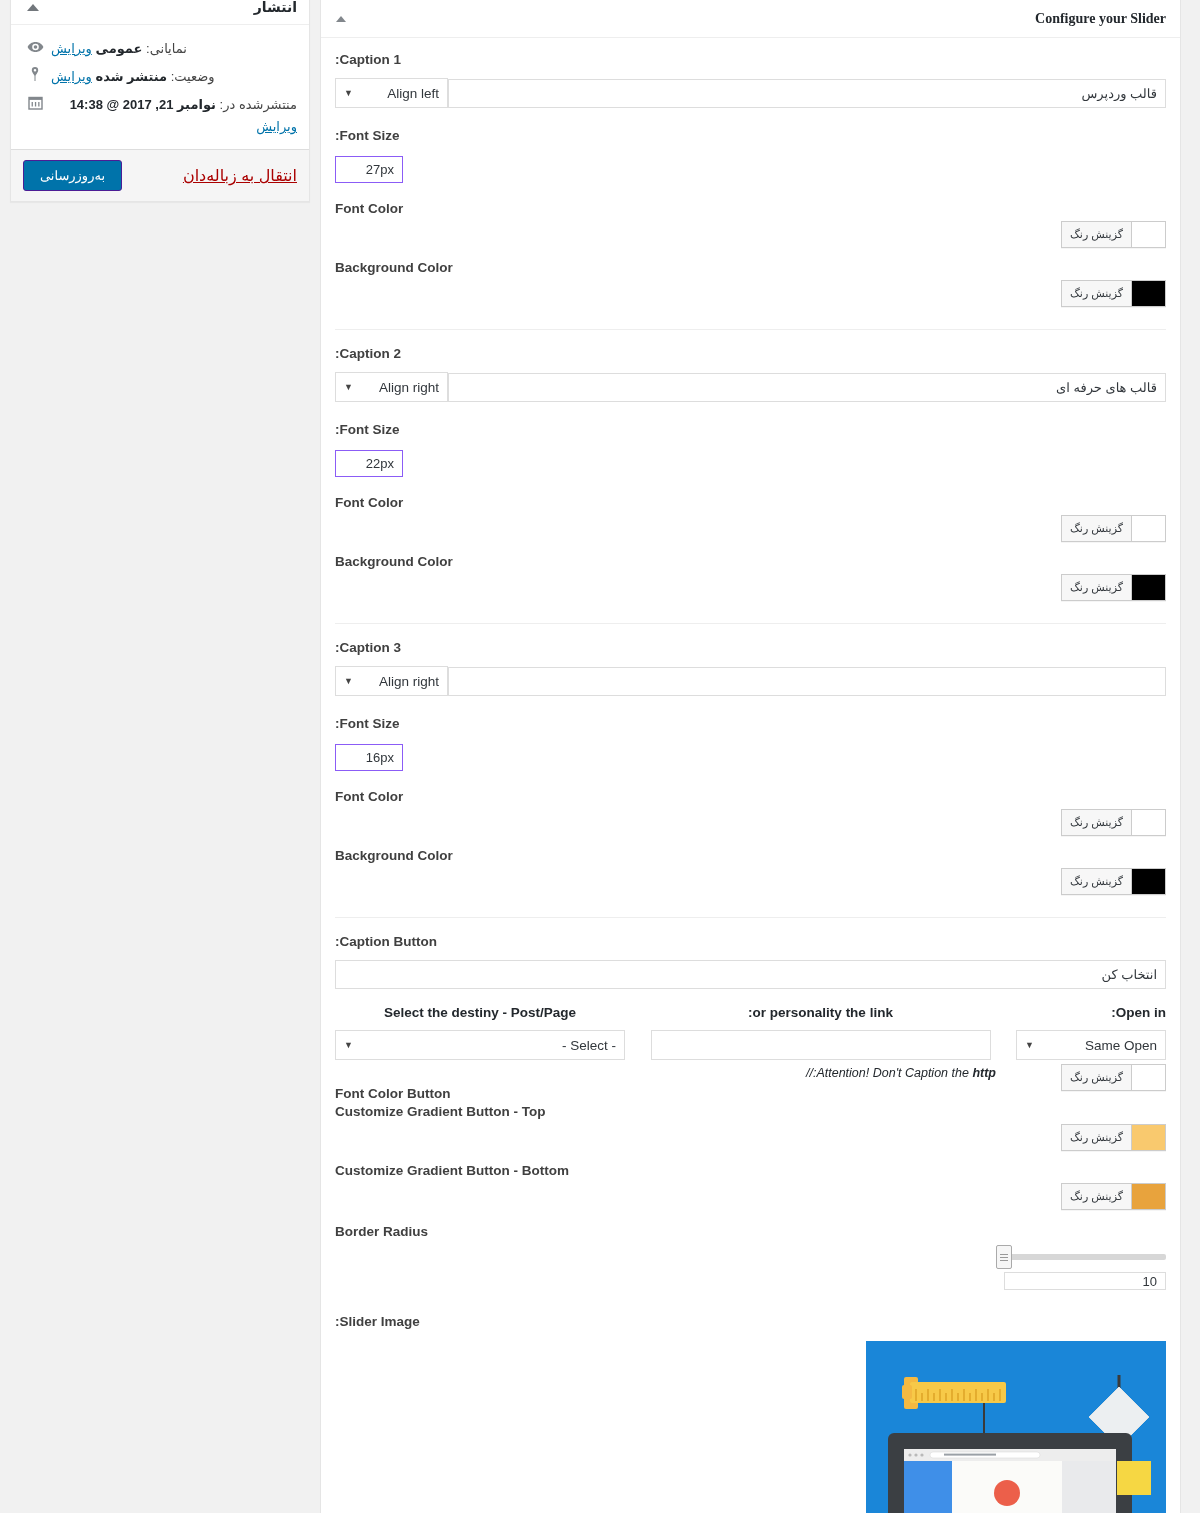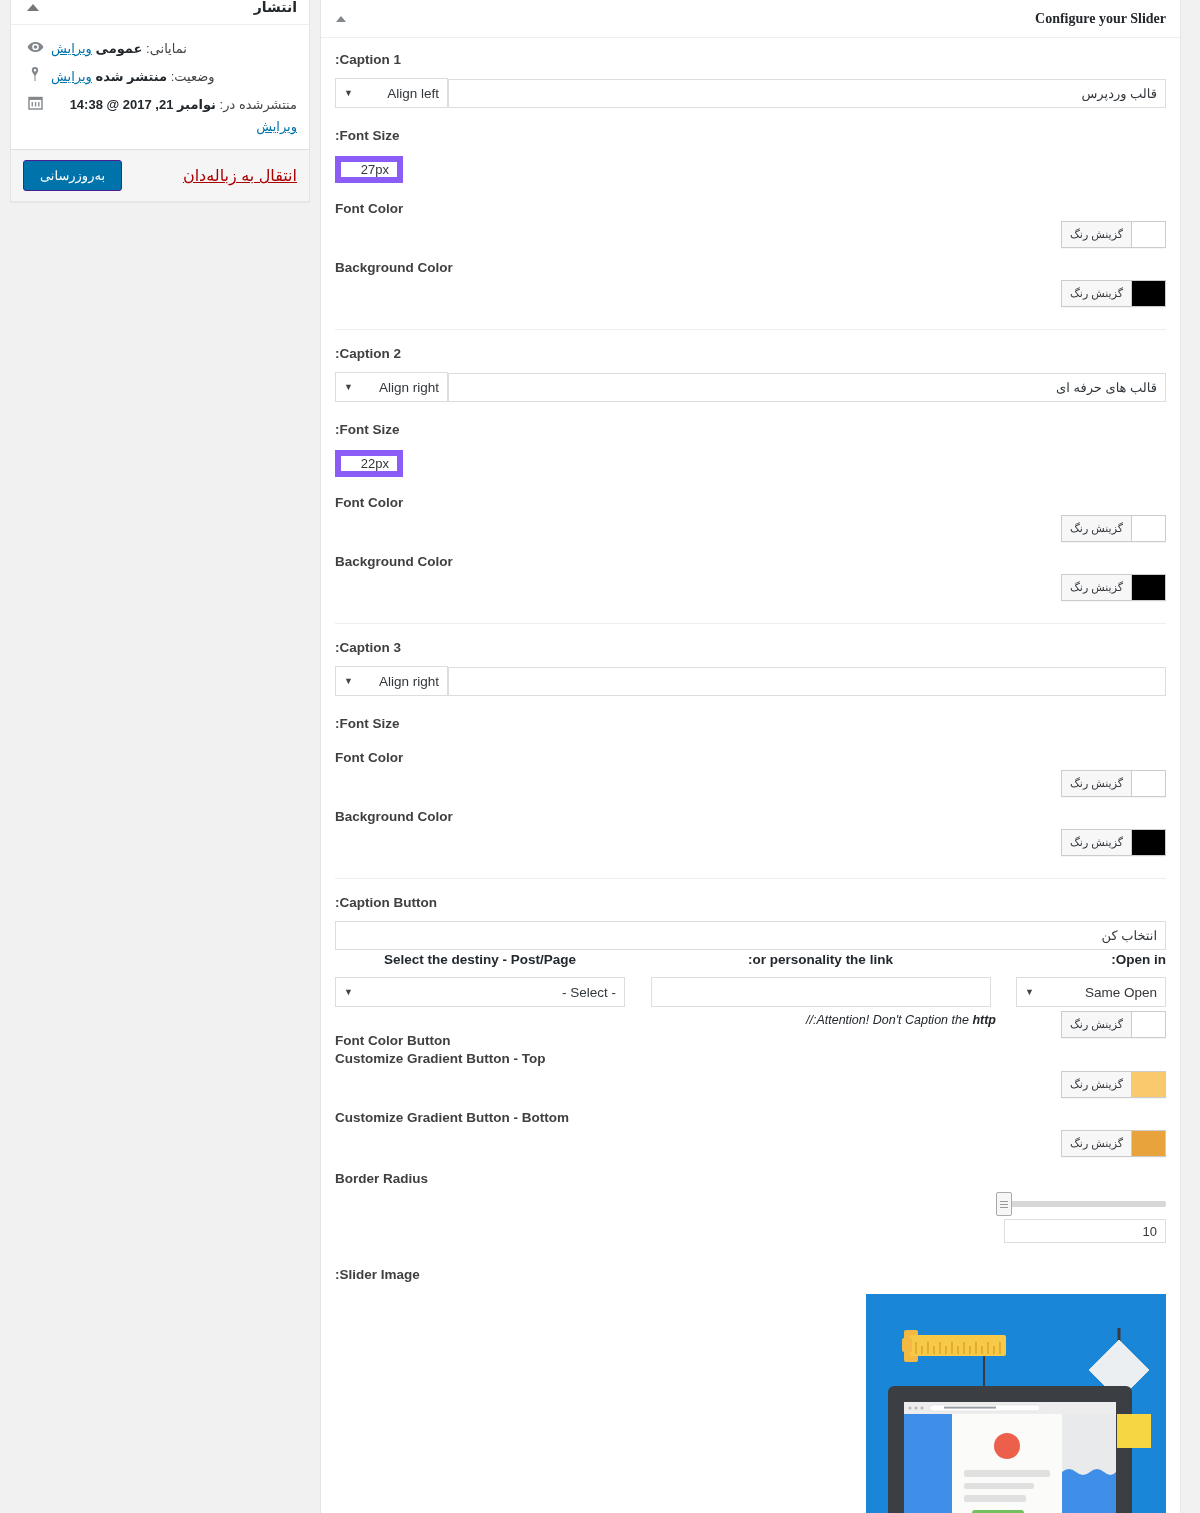--- a/index.html
+++ b/index.html
@@ -161,21 +161,21 @@
     font-size: 13px;
     padding: 2px 8px;
     color: #32373c;
     font-family: "Liberation Sans", sans-serif;
     direction: rtl;
     text-align: right;
     outline: none;
   }
   .num-input {
     width: 68px; height: 27px;
-    border: 6px solid #8b5cf6;
+    border: 1px solid #8b5cf6;
     background: #fff;
     font-size: 13px;
     text-align: right;
     padding: 2px 8px;
     color: #32373c;
     font-family: "Liberation Sans", sans-serif;
     outline: none;
   }
   
   .sel {
@@ -288,21 +288,21 @@
     position: absolute;
     left: 3px;
     width: 8px; height: 1px;
     background: #999;
     display: block;
   }
   .slider-handle i:nth-child(1) { top: 8px; }
   .slider-handle i:nth-child(2) { top: 11px; }
   .slider-handle i:nth-child(3) { top: 14px; }
   .radius-val {
-    width: 162px; height: 24px;
+    width: 162px; height: 18px;
     border: 1px solid #ddd;
     background: #fff;
     font-size: 13px;
     text-align: right;
     padding: 2px 8px;
     color: #32373c;
     font-family: "Liberation Sans", sans-serif;
     outline: none;
   }
 
@@ -459,20 +459,23 @@
         <div class="lbl-row" style="margin-bottom:10px"><span class="lbl">:Caption 3</span></div>
         <div class="cap-row">
           <div class="sel">
             <span class="caret">▼</span>
             <span class="sel-val">Align right</span>
           </div>
           <input class="txt-input" value="" style="">
         </div>
 
         <div class="lbl-row" style="margin-top:18px"><span class="lbl">:Font Size</span></div>
+        <div style="display:flex;direction:ltr;margin-top:12px">
+          <input class="num-input" value="16px" style="">
+        </div>
 
         <div class="lbl-row" style="margin-top:16px"><span class="lbl">Font Color</span></div>
         <div class="right-align-box" style="margin-top:4px">
           <span class="colorbtn">
             <span class="cb-label">گزینش رنگ</span>
             <span class="cb-swatch" style="background: rgb(255, 255, 255);"></span>
           </span>
         </div>
 
         <div class="lbl-row" style="margin-top:10px"><span class="lbl">Background Color</span></div>
@@ -484,21 +487,21 @@
         </div>
       </div>
 
       <div class="divider" style="margin-top:22px"></div>
 
       <div style="padding-top:14px">
         <div class="lbl-row" style="margin-bottom:10px"><span class="lbl">:Caption Button</span></div>
 
         <input class="txt-input" style="width: 100%; height: 29px;" value="انتخاب کن">
 
-        <div class="dest-labels" style="margin-top:2px">
+        <div class="dest-labels" style="margin-top:16px">
           <div style="width:290px;text-align:center">Select the destiny - Post/Page</div>
           <div style="width:340px;text-align:center">:or personality the link</div>
           <div style="width:150px;text-align:right">:Open in</div>
         </div>
 
         <div class="dest-fields" style="margin-top:10px">
           <div class="sel" style="width:290px">
             <span class="caret">▼</span>
             <span class="sel-val">- Select -</span>
           </div>

